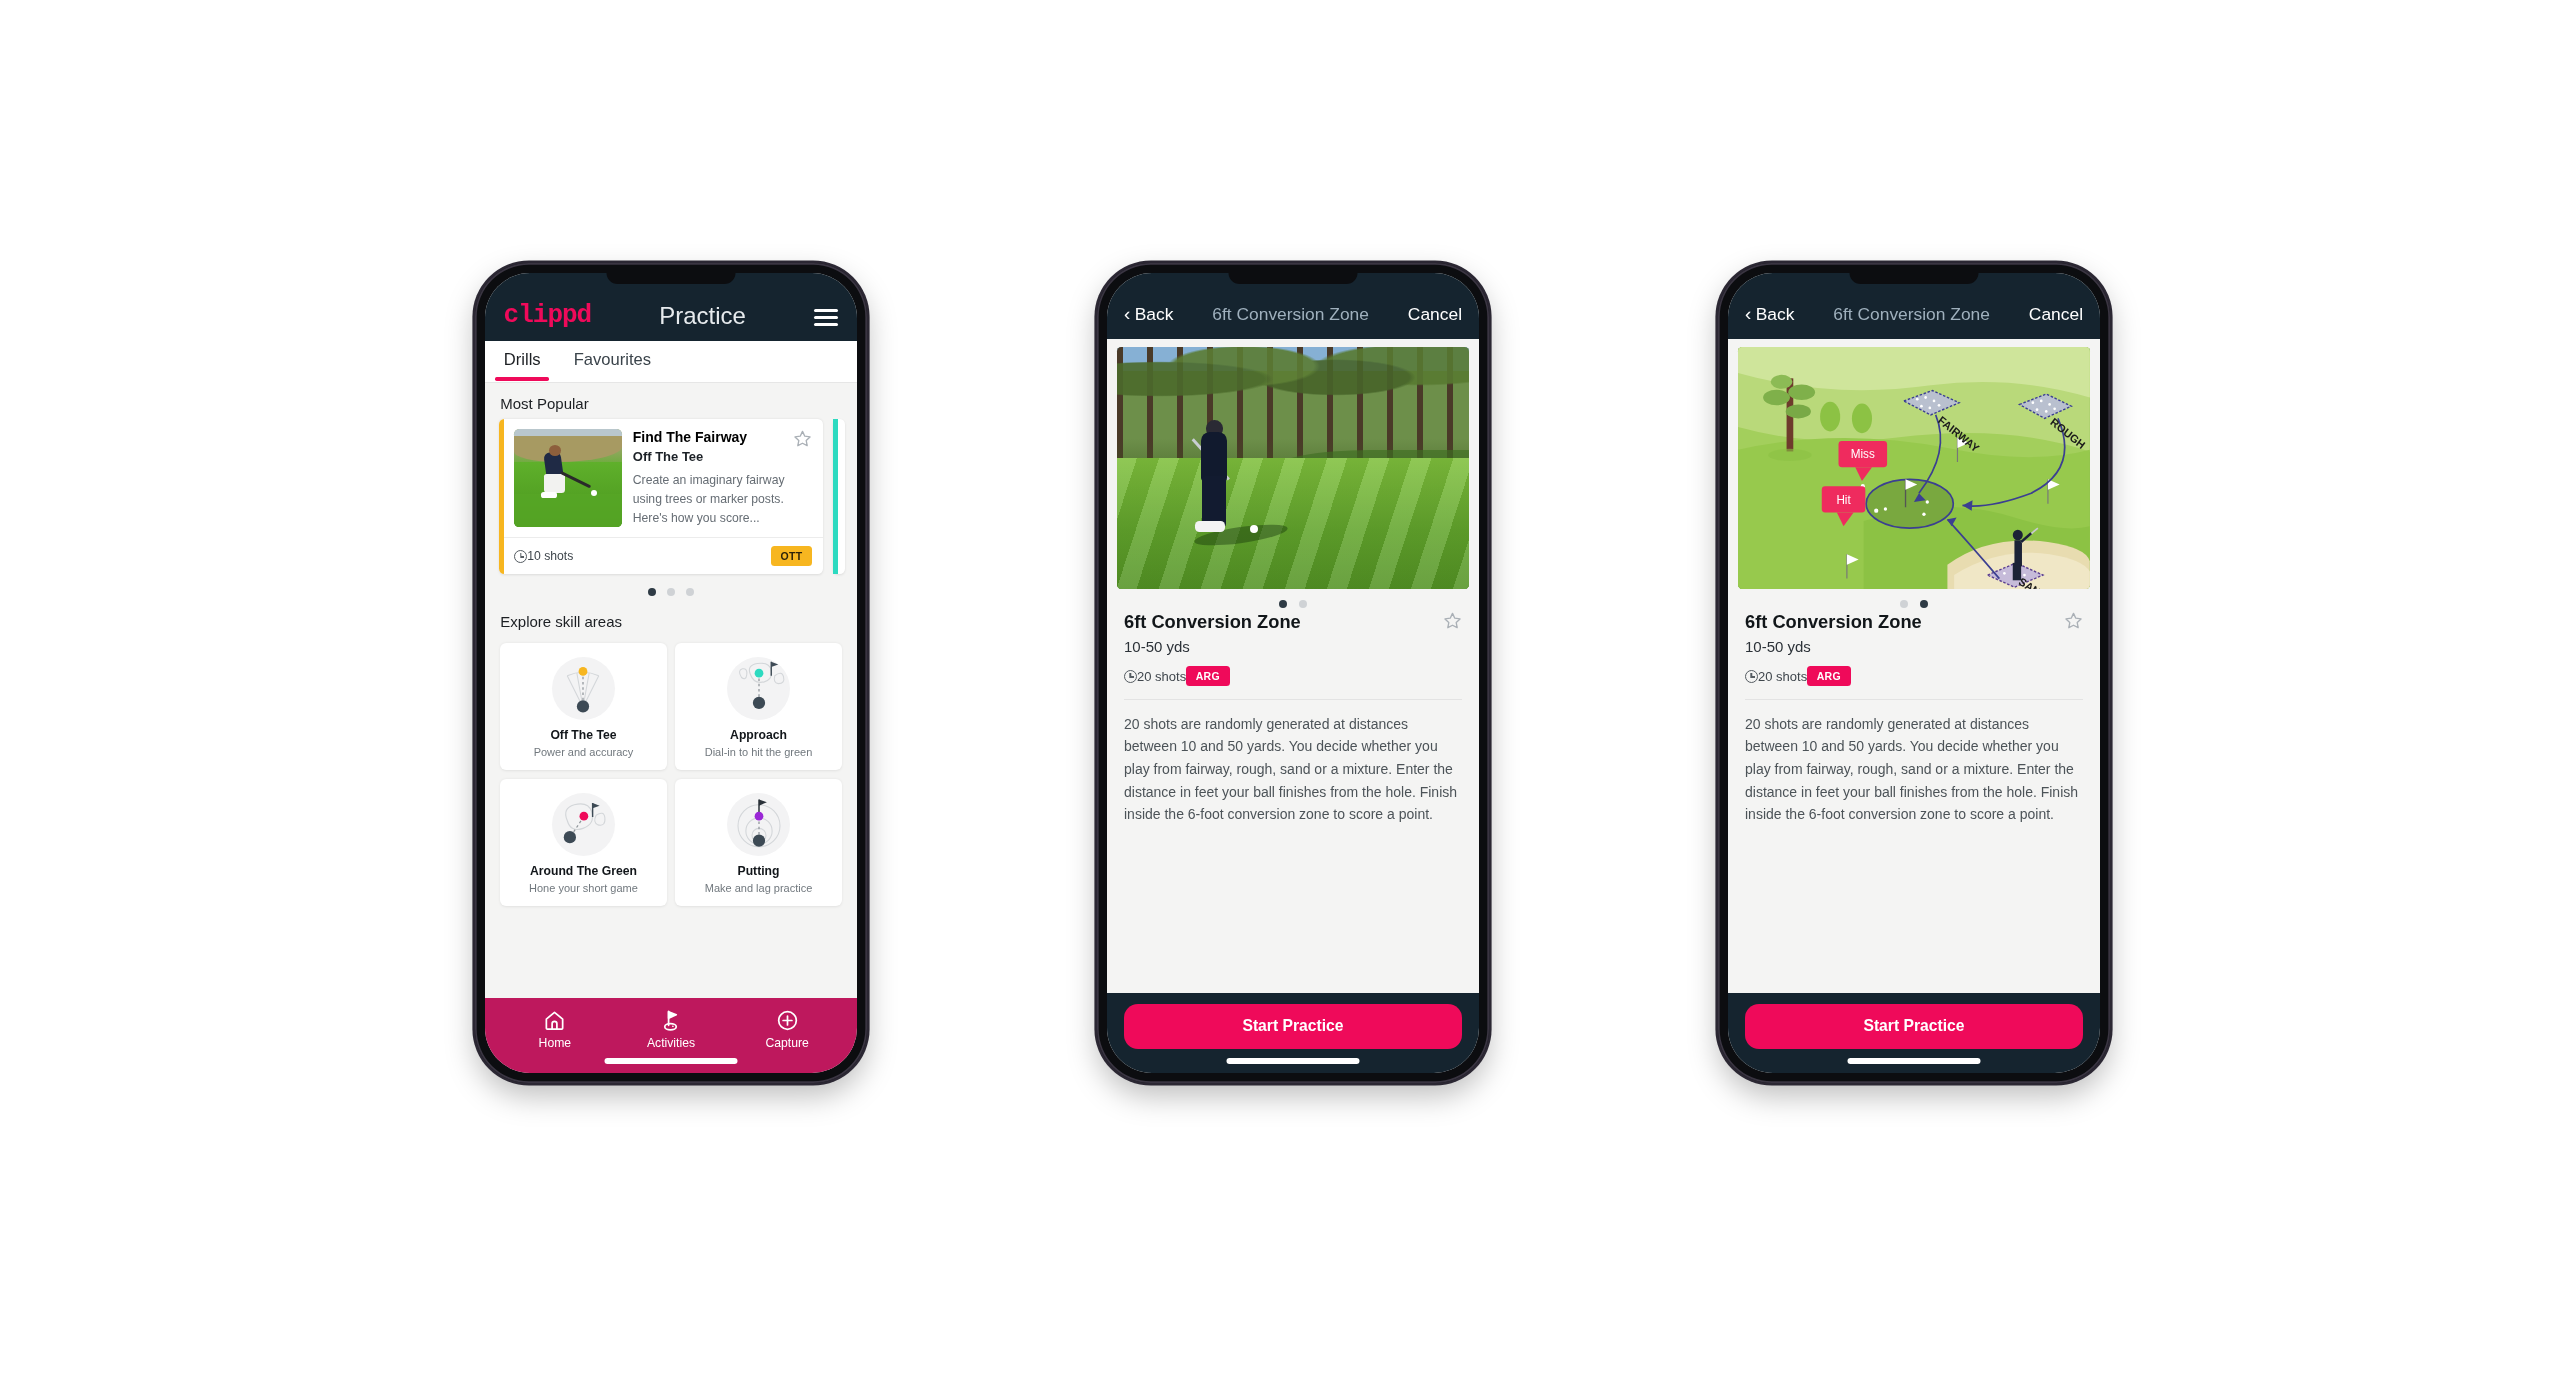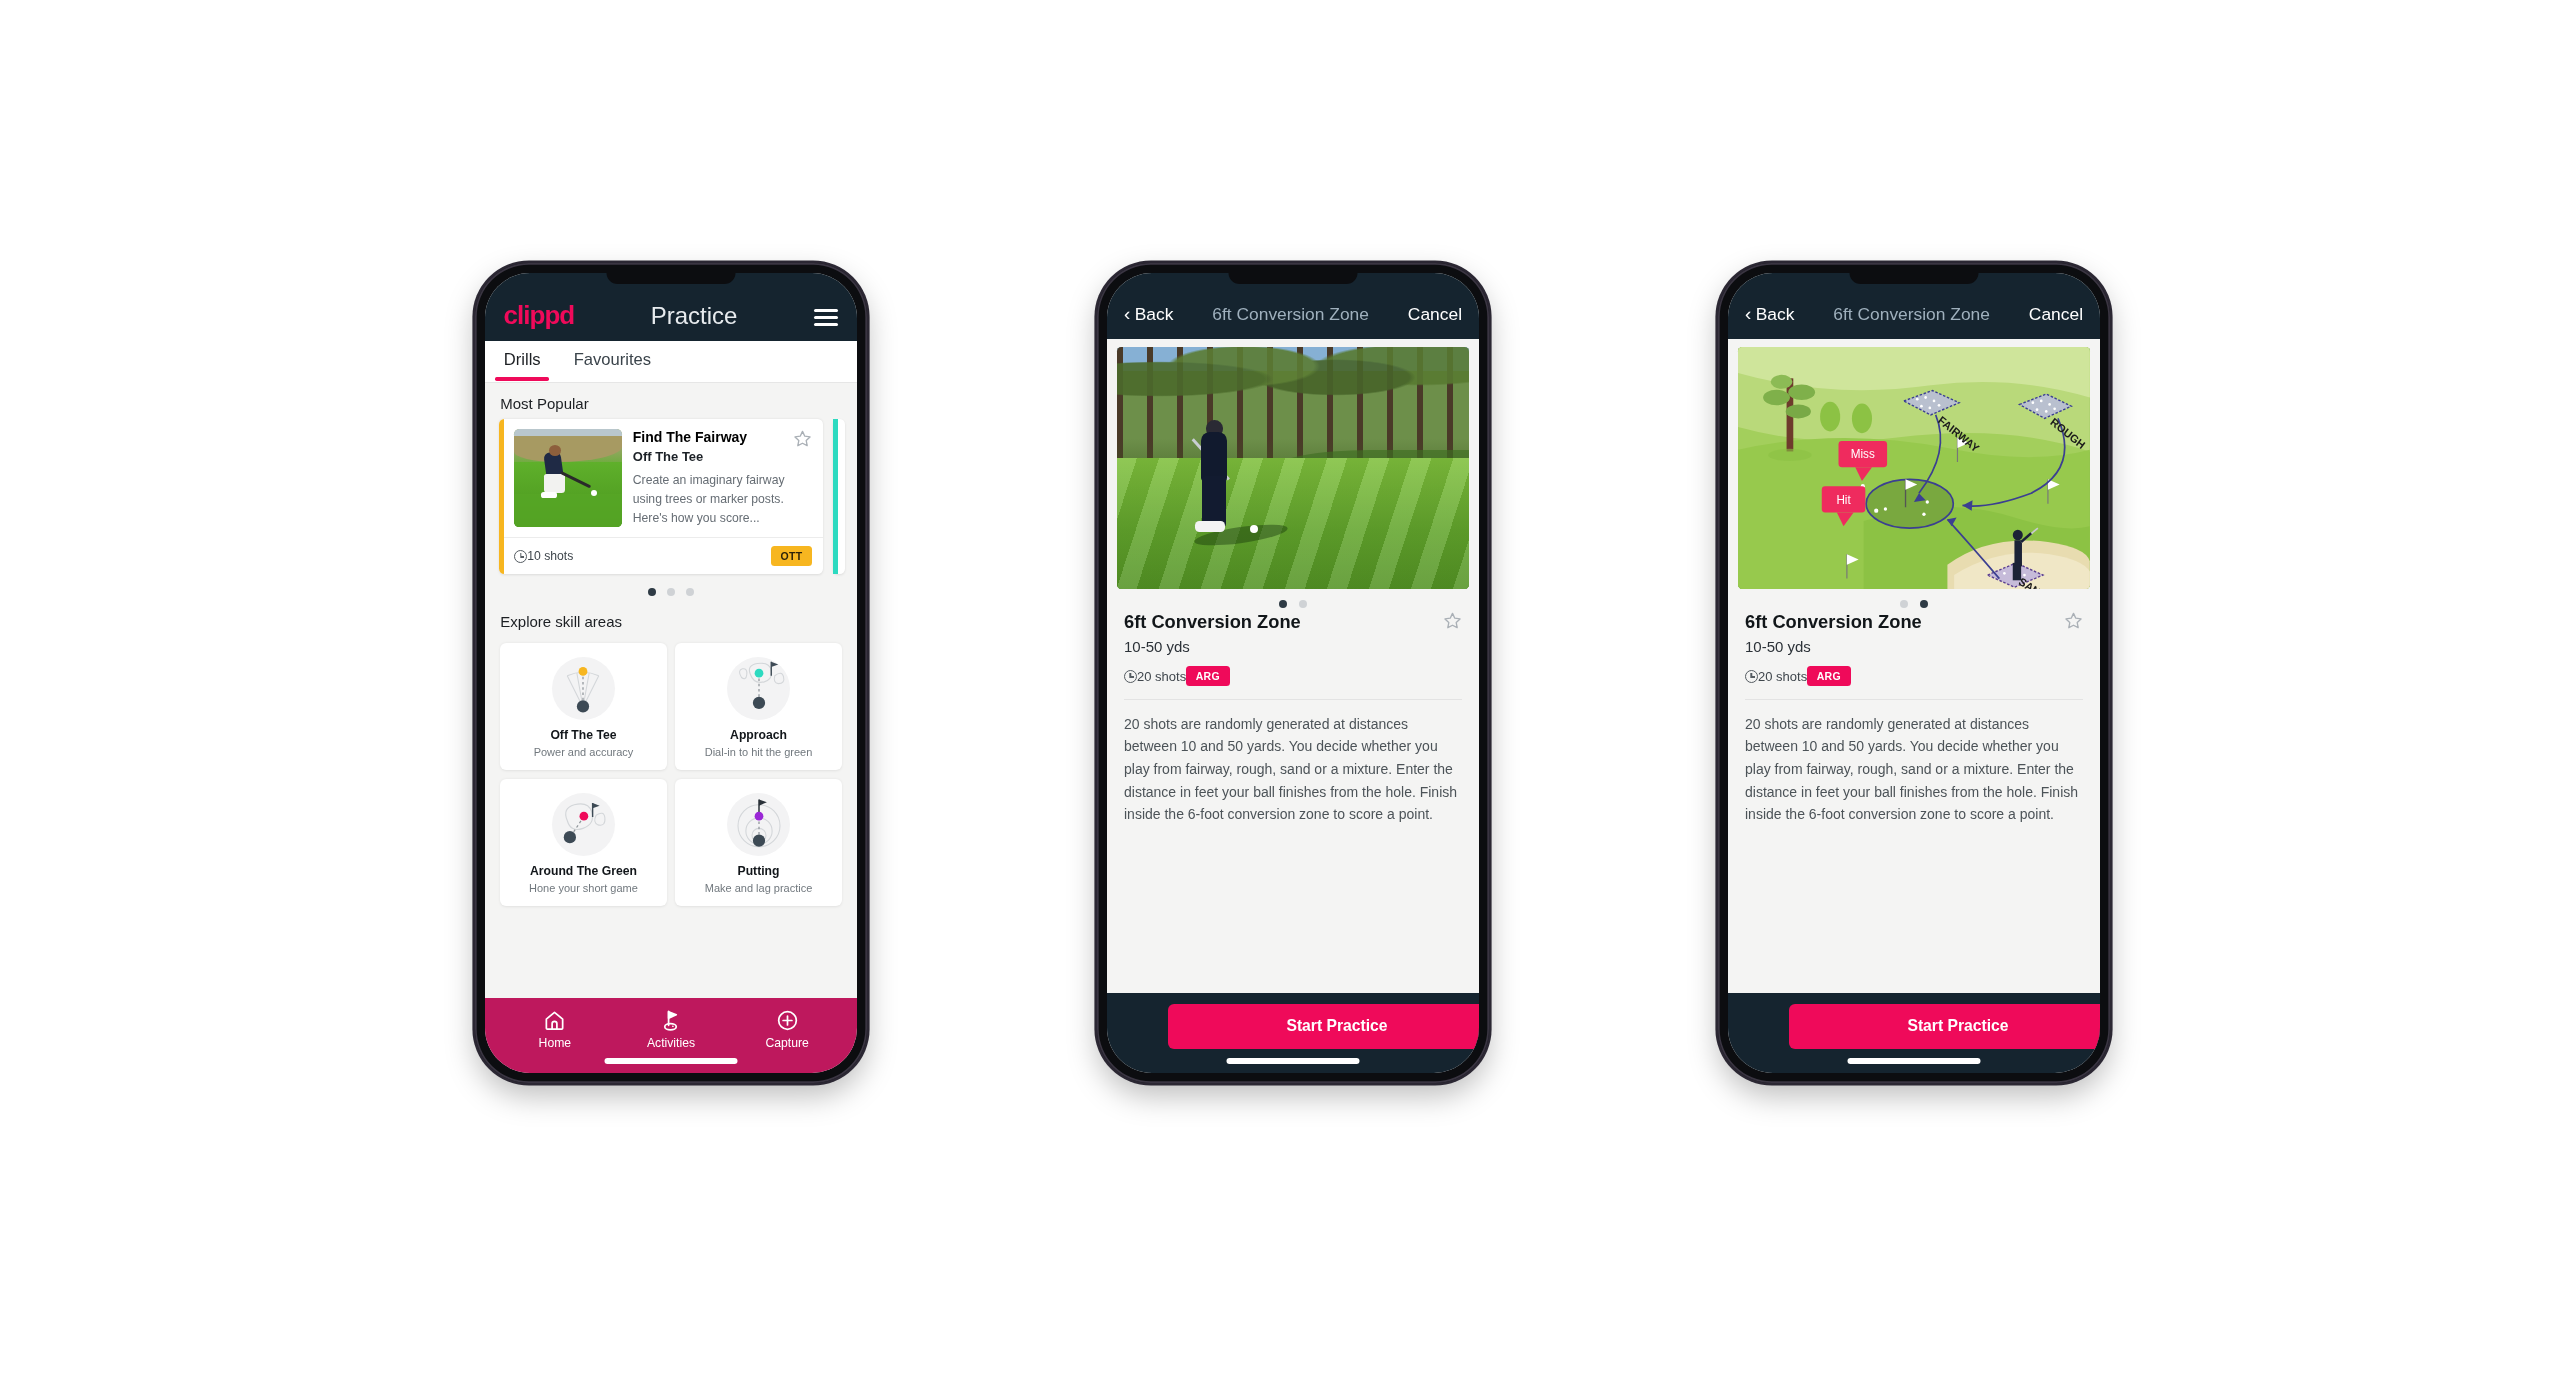--- a/index.html
+++ b/index.html
@@ -44,21 +44,21 @@
   
   #phone1 { left: 475px; top: 263px; }
 
   .appbar {
     background: #15242f; height: 68px; flex: 0 0 68px;
     display: flex; align-items: flex-end; justify-content: space-between;
     padding: 0 19px 12.2px 19px;
   }
   .brand {
     color: #ef0a5a; font-size: 26px; font-weight: 700;
-    letter-spacing: -1px; line-height: 1;
+    letter-spacing: -1px; line-height: 1; font-family: Liberation Mono, monospace;
   }
   .appbar-title { color: #e7ebee; font-size: 24px; font-weight: 400; line-height: 1; }
   .burger { width: 24.4px; display:flex; flex-direction:column; gap:4.4px; padding-bottom:2.6px; }
   .burger i { display:block; height: 2.6px; background:#ffffff; border-radius:1.7px; }
 
   .tabs {
     background:#ffffff; display:flex; gap: 26px; padding: 0 15.7px;
     flex: 0 0 42px; align-items: center; border-bottom: 0.9px solid #e6e6e6;
     position: relative;
   }
@@ -224,22 +224,22 @@
   .dtitle-lg { font-size: 18.3px; font-weight: 700; color:#111619; }
   .dsub { font-size: 15px; color:#2c3238; margin-top: 5.2px; }
   .dmeta { display:flex; align-items:center; justify-content: flex-start; margin-top: 10.5px; }
   .dmeta .shots { font-size: 13px; }
   .hr { height:0.9px; background:#e3e3e3; margin: 12.2px 17.4px 0; }
   .ddesc { padding: 13px 17.4px 0; font-size: 14px; line-height: 1.62; color:#4c5358; }
 
   .cta-wrap { background:#15242f; flex: 0 0 80px; padding: 10.5px 17.4px 0; }
   .cta {
     width: 100%; height: 45px; background:#ef0a5a; color:#ffffff;
-    font-size: 15.7px; font-weight: 700; border: none; border-radius: 6px;
-    display:flex; align-items:center; justify-content:center; cursor:pointer;margin-left:44px;
+    font-size: 15.7px; font-weight: 700; border: none; border-radius: 14px;
+    display:flex; align-items:center; justify-content:center; cursor:pointer;
   }
 </style>
 </head>
 <body>
 
 <div class="stage">
 
   <div class="phone" id="phone1">
     <div class="screen">
       <div class="notch"></div>

